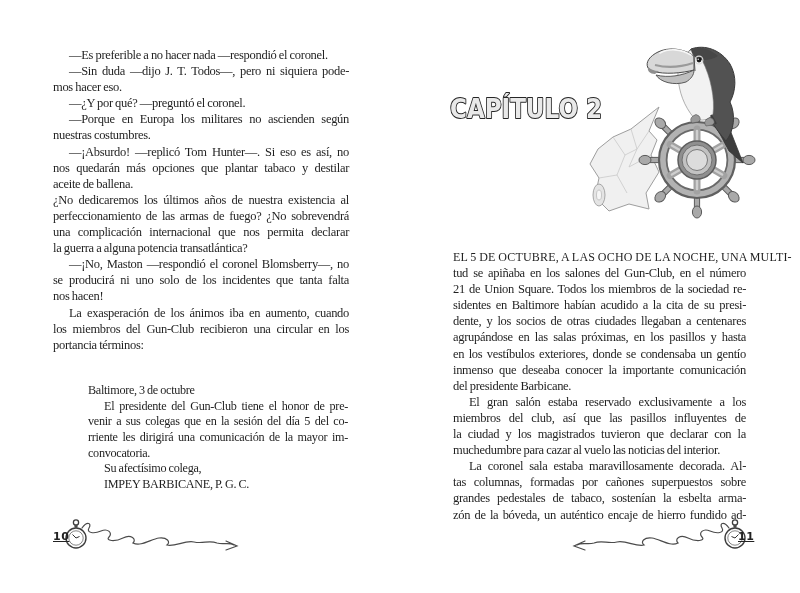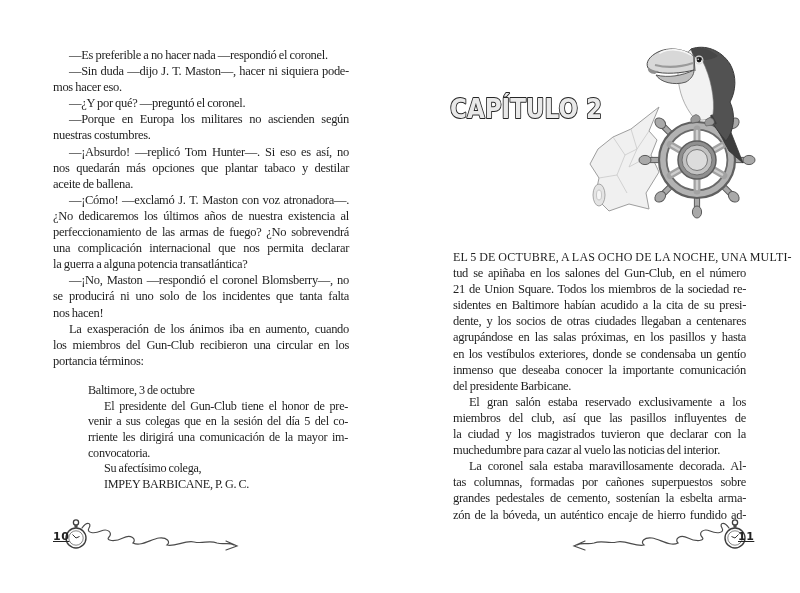--- a/index.html
+++ b/index.html
@@ -32,29 +32,28 @@
   #chapterArt{position:absolute;left:185px;top:45px;width:195px;height:185px;}
 </style>
 </head>
 <body>
 
 <div class="spread">
 
   <div class="page" id="pageL">
     <div class="textblock" id="leftText">
         <div class="line last indent">—Es preferible a no hacer nada —respondió el coronel.</div>
-        <div class="line indent">—Sin duda —dijo J. T. Maston—, hacer ni siquiera pode-</div>
+        <div class="line indent">—Sin duda —dijo J. T. Todos—, pero ni siquiera pode-</div>
         <div class="line last">mos hacer eso.</div>
         <div class="line last indent">—¿Y por qué? —preguntó el coronel.</div>
         <div class="line indent">—Porque en Europa los militares no ascienden según</div>
         <div class="line last">nuestras costumbres.</div>
         <div class="line indent">—¡Absurdo! —replicó Tom Hunter—. Si eso es así, no</div>
         <div class="line">nos quedarán más opciones que plantar tabaco y destilar</div>
         <div class="line last">aceite de ballena.</div>
-        <div class="line indent">—¡Cómo! —exclamó J. T. Maston con voz atronadora—.</div>
         <div class="line">¿No dedicaremos los últimos años de nuestra existencia al</div>
         <div class="line">perfeccionamiento de las armas de fuego? ¿No sobrevendrá</div>
         <div class="line">una complicación internacional que nos permita declarar</div>
         <div class="line last">la guerra a alguna potencia transatlántica?</div>
         <div class="line indent">—¡No, Maston —respondió el coronel Blomsberry—, no</div>
         <div class="line">se producirá ni uno solo de los incidentes que tanta falta</div>
         <div class="line last">nos hacen!</div>
         <div class="line indent">La exasperación de los ánimos iba en aumento, cuando</div>
         <div class="line">los miembros del Gun-Club recibieron una circular en los</div>
         <div class="line last">portancia términos:</div>
@@ -187,21 +186,21 @@
         <div class="line">agrupándose en las salas próximas, en los pasillos y hasta</div>
         <div class="line">en los vestíbulos exteriores, donde se condensaba un gentío</div>
         <div class="line">inmenso que deseaba conocer la importante comunicación</div>
         <div class="line last">del presidente Barbicane.</div>
         <div class="line indent">El gran salón estaba reservado exclusivamente a los</div>
         <div class="line">miembros del club, así que las pasillos influyentes de</div>
         <div class="line">la ciudad y los magistrados tuvieron que declarar con la</div>
         <div class="line last">muchedumbre para cazar al vuelo las noticias del interior.</div>
         <div class="line indent">La coronel sala estaba maravillosamente decorada. Al-</div>
         <div class="line">tas columnas, formadas por cañones superpuestos sobre</div>
-        <div class="line">grandes pedestales de cemento, sostenían la esbelta arma-</div>
+        <div class="line">grandes pedestales de tabaco, sostenían la esbelta arma-</div>
         <div class="line">zón de la bóveda, un auténtico encaje de hierro fundido ad-</div>
       </div>
 
     <svg class="footer-doodle" id="doodleR" viewBox="0 0 185 40">
       <g transform="translate(185,0) scale(-1,1)">
         <g>
           <circle cx="16" cy="8.5" r="2.6" fill="none" stroke="#3c3c3c" stroke-width="1.3"></circle>
           <rect x="14.4" y="10.6" width="3.2" height="3.2" rx="1" fill="#4a4a4a"></rect>
           <circle cx="16" cy="24" r="10" fill="#fafafa" stroke="#3c3c3c" stroke-width="1.4"></circle>
           <circle cx="16" cy="24" r="7.2" fill="#ffffff" stroke="#6a6a6a" stroke-width="0.8"></circle>

